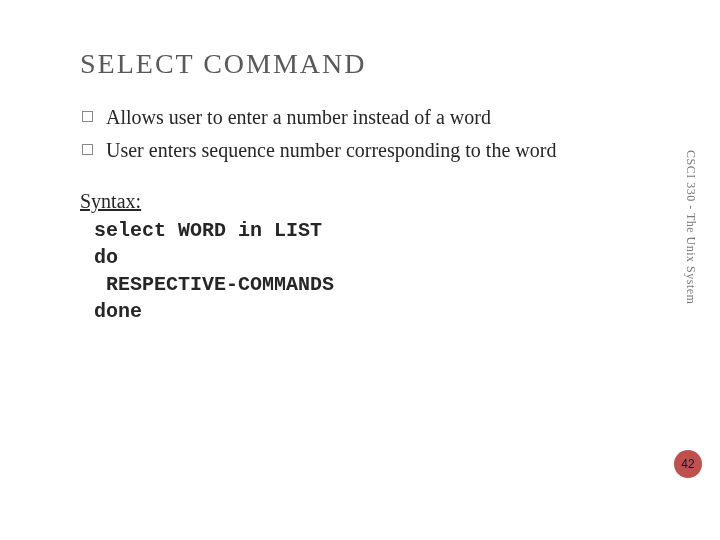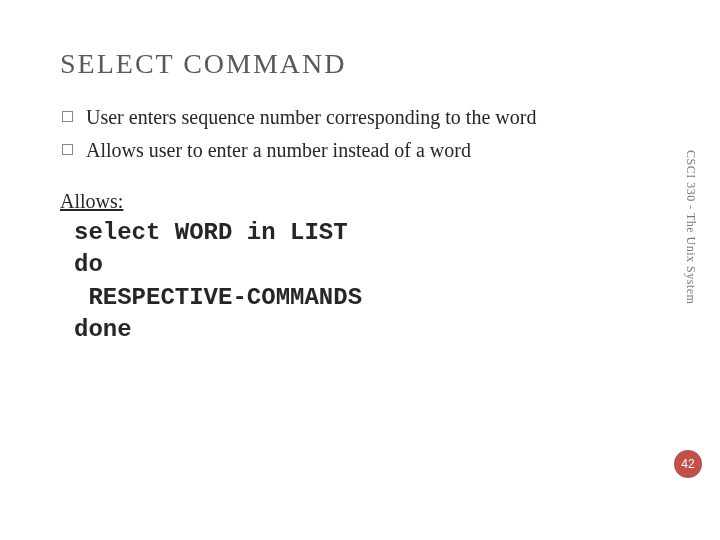--- a/index.html
+++ b/index.html
@@ -1,53 +1,53 @@
 <!DOCTYPE html>
 <html><head>
 <meta charset="utf-8">
 <style>
   * { margin: 0; padding: 0; box-sizing: border-box; }
   html, body { width: 720px; height: 540px; background: #fff; font-family: Georgia, 'Times New Roman', serif; color: #262626; }
-  .slide { position: relative; width: 720px; height: 540px; padding: 48px 60px 40px 60px; }
+  .slide { position: relative; width: 720px; height: 540px; padding: 48px 60px 40px 80px; }
   .title { font-size: 28px; letter-spacing: 2px; color: #595959; font-weight: 400; margin-bottom: 24px; }
   .body { font-size: 20px; line-height: 1.35; }
   .bullets { list-style: none; margin-bottom: 24px; }
   .bullets li { position: relative; padding-left: 26px; margin-bottom: 6px; }
   .bullets li::before {
     content: ""; position: absolute; left: 2px; top: 7px;
     width: 9px; height: 9px; border: 1px solid #888; background: #fff;
   }
   .syntax-label { text-decoration: underline; margin-bottom: 2px; }
-  .code { font-family: 'Courier New', Courier, monospace; font-weight: bold; font-size: 24px; line-height: 1.35; margin-left: 14px; margin-bottom: 24px; white-space: pre; }
+  .code { font-family: 'Courier New', Courier, monospace; font-weight: bold; font-size: 20px; line-height: 1.35; margin-left: 14px; margin-bottom: 24px; white-space: pre; }
   .sidelabel {
     position: absolute; right: 22px; top: 150px;
     writing-mode: vertical-rl; text-orientation: mixed;
     font-family: Georgia, serif; font-size: 12px; color: #7a7a7a; letter-spacing: 0.5px;
   }
   .pagenum {
     position: absolute; right: 18px; bottom: 62px;
     width: 28px; height: 28px; border-radius: 50%;
-    background: #c0504d; color: #ffffff; font-size: 12px;
+    background: #c0504d; color: #0f172a; font-size: 12px;
     display: flex; align-items: center; justify-content: center;
     font-family: Arial, sans-serif;
   }
 </style>
 </head>
 <body>
 
 <div class="slide">
   <h1 class="title">SELECT COMMAND</h1>
 
   <div class="body">
     <ul class="bullets">
+      <li>Allows user to enter a number instead of a word</li>
       <li>User enters sequence number corresponding to the word</li>
-      <li>Allows user to enter a number instead of a word</li>
     </ul>
 
-    <div class="syntax-label">Allows:</div>
+    <div class="syntax-label">Syntax:</div>
     <div class="code">select WORD in LIST
 do
  RESPECTIVE-COMMANDS
 done</div>
 
   </div>
 
   <div class="sidelabel">CSCI 330 - The Unix System</div>
   <div class="pagenum">42</div>
 </div>

